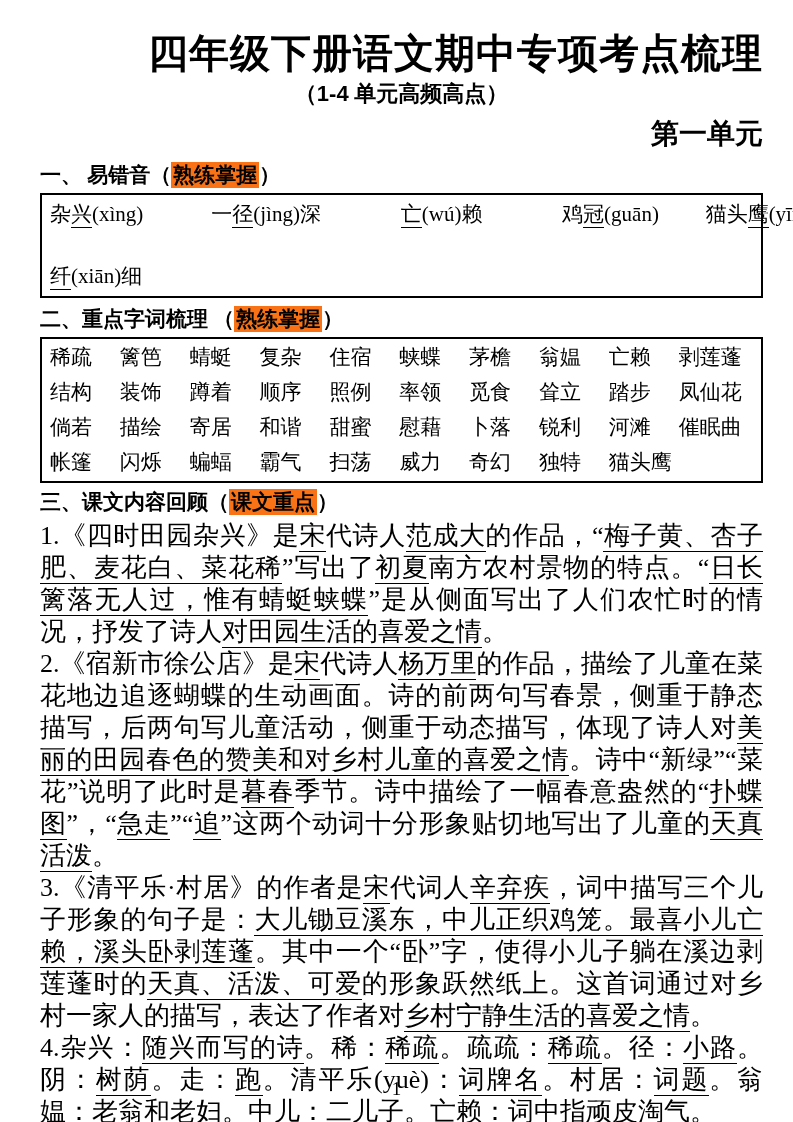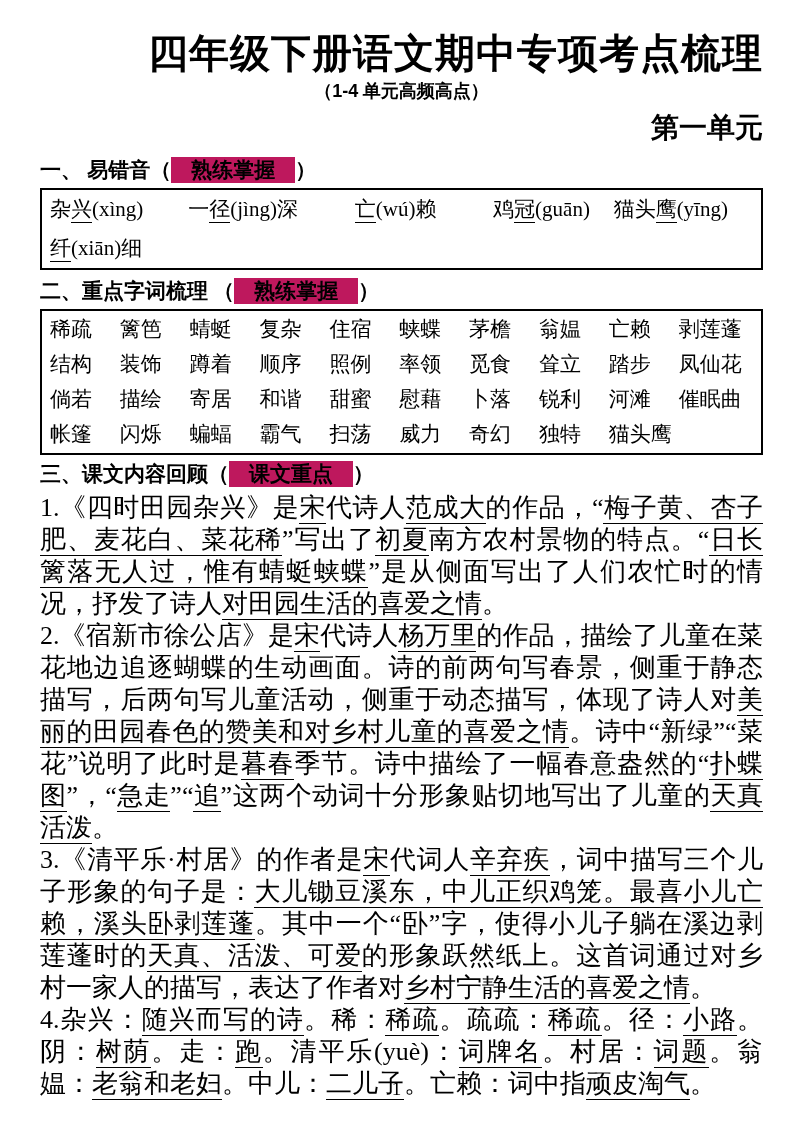--- a/index.html
+++ b/index.html
@@ -23,53 +23,54 @@
   .doc-title {
     margin: 6px 0 2px 0;
     text-align: right;
     font-size: 40px;
     font-weight: bold;
     line-height: 1.2;
     letter-spacing: 1px;
   }
   .doc-subtitle {
     text-align: center;
-    font-size: 18px;
+    font-size: 22px;
     font-weight: bold;
     line-height: 1.3;
     margin-bottom: 4px;
   }
   .unit-heading {
     margin: 8px 0 10px 0;
     text-align: right;
     font-size: 28px;
     font-weight: bold;
     line-height: 1.2;
   }
   .sec-heading {
     font-size: 21px;
     font-weight: bold;
     line-height: 30px;
     margin: 2px 0 3px 0;
   }
-  .hl { background: #be185d; padding: 1px 20px; }
+  .hl { background: #f97316; padding: 1px 2px; }
   .num { font-family: "Liberation Sans", "DejaVu Sans", sans-serif; }
   .u { border-bottom: 1.5px solid #000; padding-bottom: 1px; }
   .box {
     border: 2px solid #000;
     box-sizing: border-box;
   }
   .tbl1 {
     display: grid;
     grid-template-columns: 19.5% 23.5% 19.5% 17% 20.5%;
     font-size: 21px;
     line-height: 39px;
     padding: 0 2px 0 8px;
     margin-bottom: 6px;
     white-space: nowrap;
+    gap: 23px;
   }
   .tbl2 {
     display: grid;
     grid-template-columns: repeat(9, 1fr) 1.15fr;
     font-size: 21px;
     line-height: 35px;
     padding: 1px 2px 1px 8px;
     margin-bottom: 4px;
     white-space: nowrap;
   }

